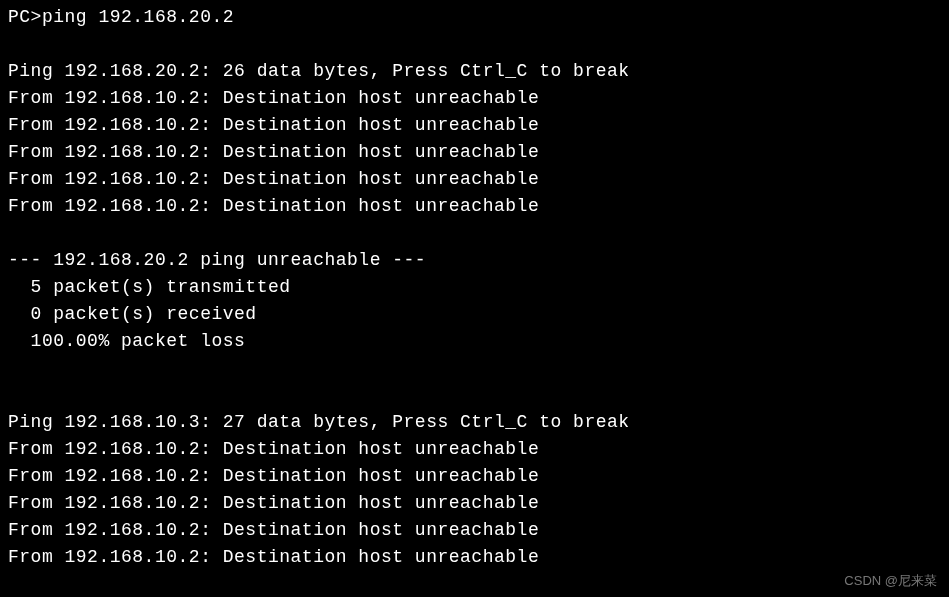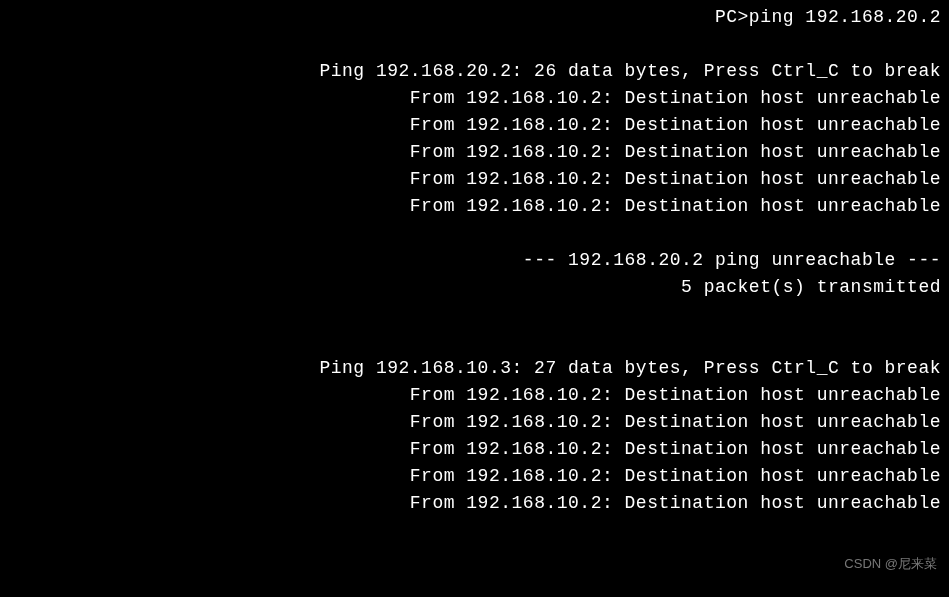--- a/index.html
+++ b/index.html
@@ -15,31 +15,30 @@
       line-height: 1.5;
       padding: 4px 8px;
       width: 949px;
       height: 597px;
       overflow: hidden;
       position: relative;
       letter-spacing: 0.5px;
     }
     .line {
       white-space: pre;
-      text-align: right;
     }
     .prompt {
       display: inline;
     }
     .cmd {
       display: inline;
     }
     .watermark {
       position: absolute;
-      bottom: 24px;
+      bottom: 7px;
       right: 12px;
       color: #9e9e9e;
       font-size: 13px;
       font-family: Arial, sans-serif;
       letter-spacing: normal;
       opacity: 0.75;
     }
     .watermark-faint {
       position: absolute;
       bottom: 26px;
@@ -59,20 +58,22 @@
   <div class="line">&nbsp;</div>
   <div class="line">Ping 192.168.20.2: 26 data bytes, Press Ctrl_C to break</div>
   <div class="line">From 192.168.10.2: Destination host unreachable</div>
   <div class="line">From 192.168.10.2: Destination host unreachable</div>
   <div class="line">From 192.168.10.2: Destination host unreachable</div>
   <div class="line">From 192.168.10.2: Destination host unreachable</div>
   <div class="line">From 192.168.10.2: Destination host unreachable</div>
   <div class="line">&nbsp;</div>
   <div class="line">--- 192.168.20.2 ping unreachable ---</div>
   <div class="line">  5 packet(s) transmitted</div>
+  <div class="line">  0 packet(s) received</div>
+  <div class="line">  100.00% packet loss</div>
   <div class="line">&nbsp;</div>
   <div class="line">&nbsp;</div>
   <div class="line">Ping 192.168.10.3: 27 data bytes, Press Ctrl_C to break</div>
   <div class="line">From 192.168.10.2: Destination host unreachable</div>
   <div class="line">From 192.168.10.2: Destination host unreachable</div>
   <div class="line">From 192.168.10.2: Destination host unreachable</div>
   <div class="line">From 192.168.10.2: Destination host unreachable</div>
   <div class="line">From 192.168.10.2: Destination host unreachable</div>
 </div>
 

